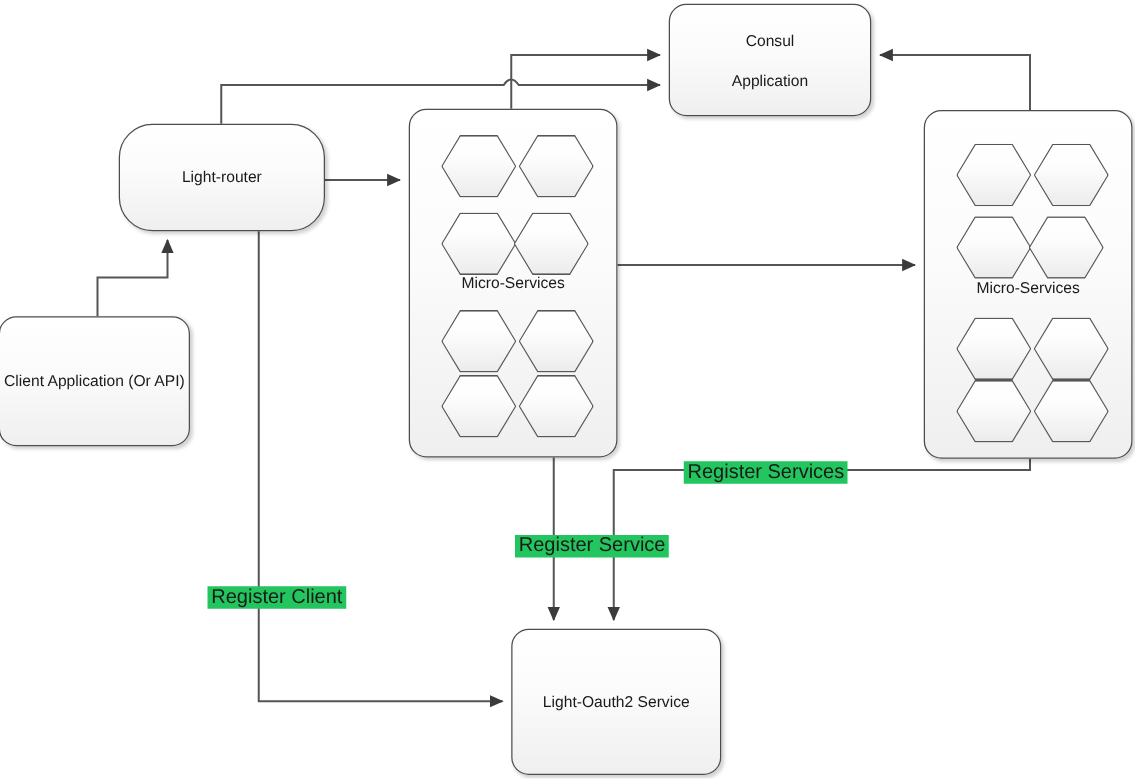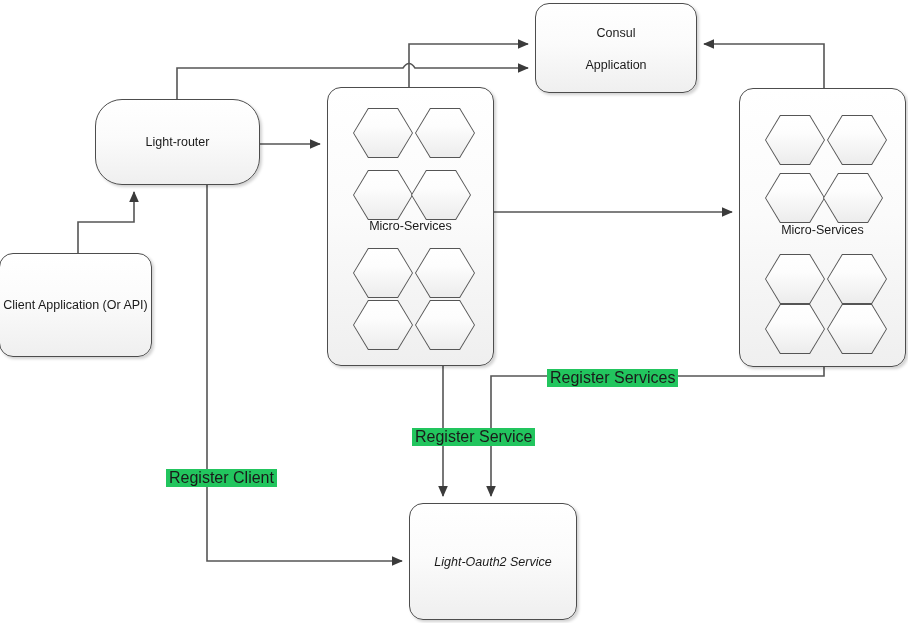--- a/index.html
+++ b/index.html
@@ -171,21 +171,21 @@
         <div class="hex-inner"></div>
       </div>
     <div class="hex-wrap" style="left:25px;  top:215px;">
         <div class="hex-inner"></div>
       </div>
     <div class="hex-wrap" style="left:87px;  top:215px;">
         <div class="hex-inner"></div>
       </div>
   </div>
 
-  <div class="node" style="left:409px; top:503px; width:168px; height:117px;font-style:italic;">
+  <div class="node" style="left:409px; top:503px; width:168px; height:117px;">
     <div class="node-label centered">Light-Oauth2 Service</div>
   </div>
 
   <div class="edge-label" style="left:166px; top:469px;text-align:center;">Register Client</div>
 
   <div class="edge-label" style="left:392px; top:428px;margin-left:20px;">Register Service</div>
 
   <div class="edge-label" style="left:547px; top:369px;">Register Services</div>
 
 </div>

